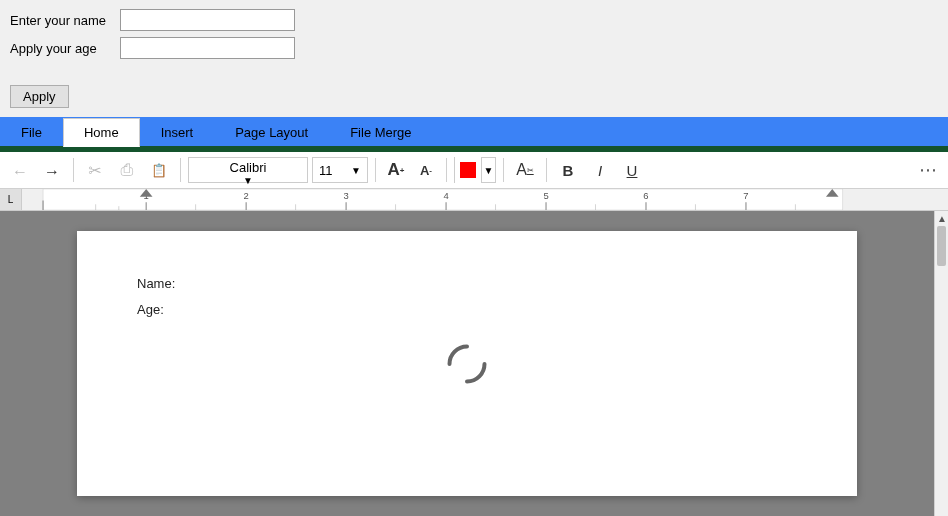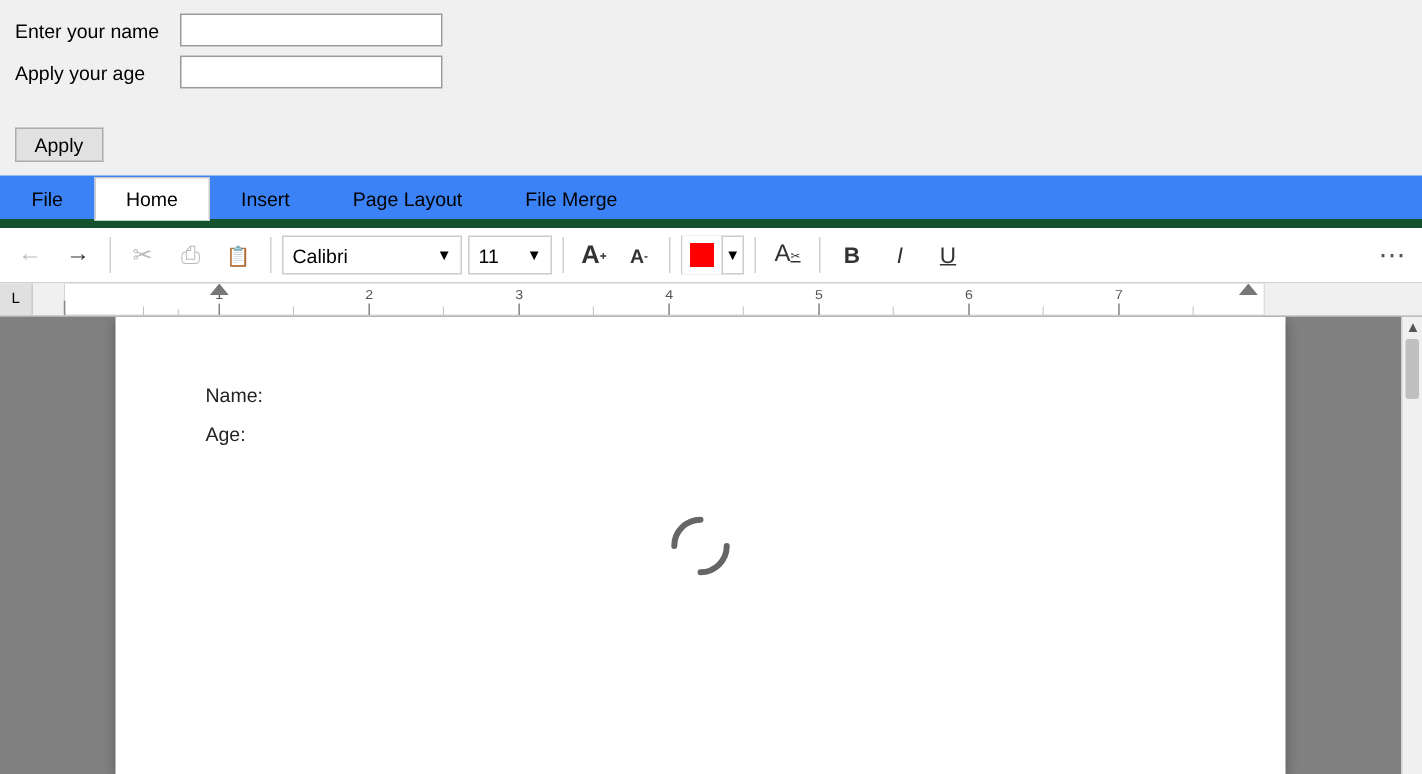--- a/index.html
+++ b/index.html
@@ -87,20 +87,21 @@
     .font-selector {
       display: flex; align-items: center;
       border: 1px solid #ccc;
       padding: 2px 6px;
       width: 120px;
       height: 26px;
       background: #fff;
       cursor: pointer;
       font-size: 13px;
       justify-content: space-between;
+      flex-direction: column;
     }
     .font-size-selector {
       display: flex; align-items: center;
       border: 1px solid #ccc;
       padding: 6px 6px;
       width: 56px;
       height: 26px;
       background: #fff;
       cursor: pointer;
       font-size: 13px;
@@ -189,20 +190,21 @@
     .doc-area {
       display: flex;
       flex: 1;
       background: #808080;
       overflow: hidden;
       position: relative;
     }
     .doc-scroll {
       flex: 1;
       overflow: auto;
+      padding: 20px;
       display: flex;
       justify-content: center;
     }
     .doc-page {
       background: #fff;
       width: 780px;
       min-height: 260px;
       padding: 40px 60px;
       box-shadow: 0 2px 8px rgba(0,0,0,0.3);
       position: relative;

